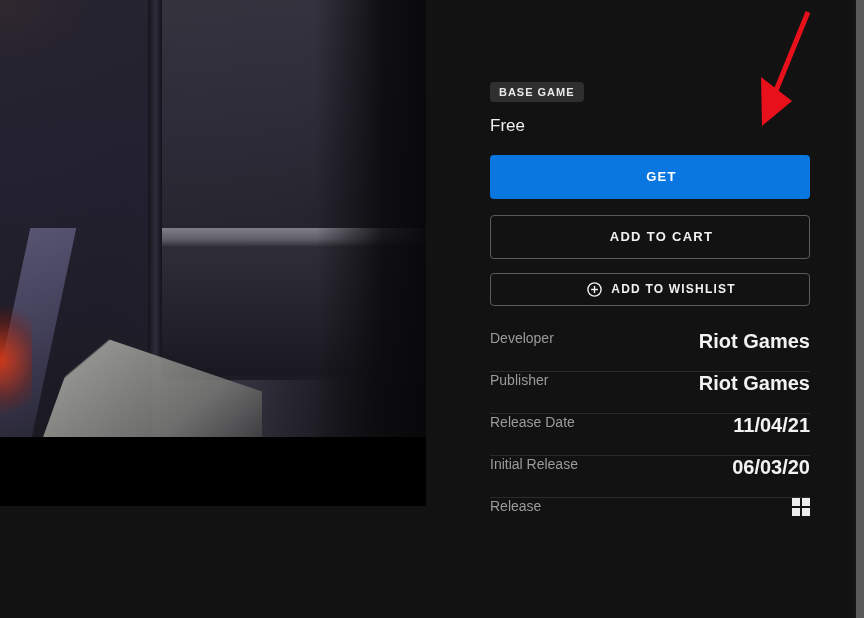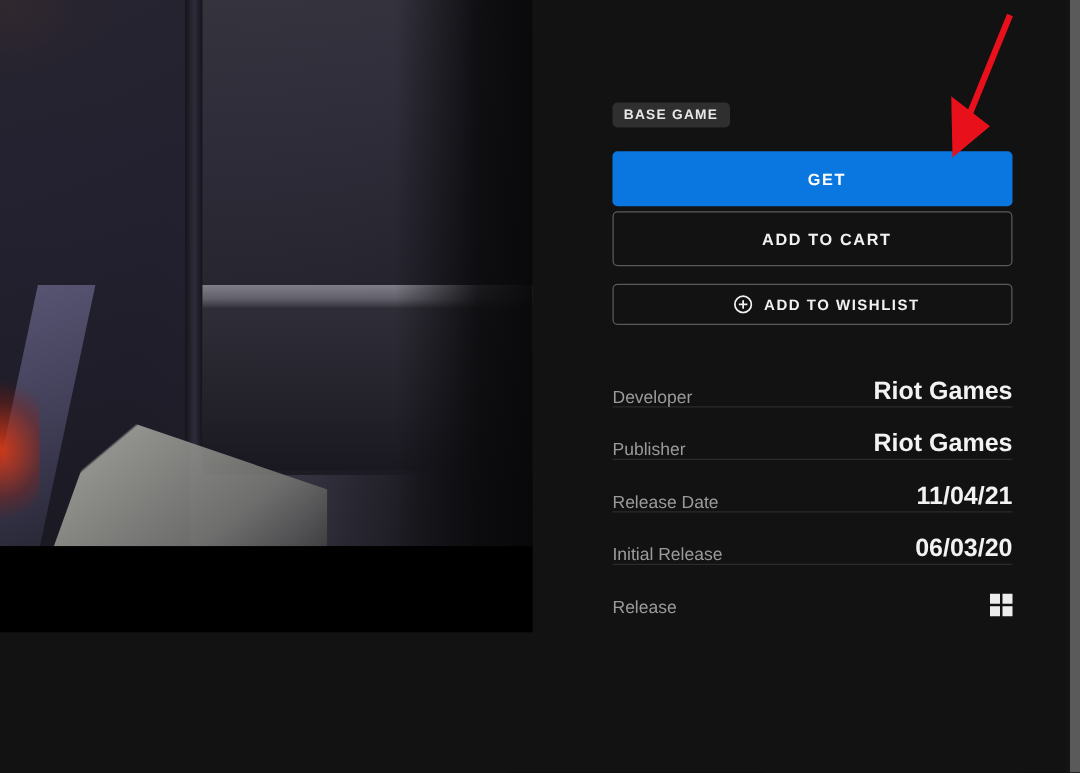--- a/index.html
+++ b/index.html
@@ -177,21 +177,21 @@
     user-select: none;
     padding-left: 23px;
   }
   .btn-get {
     margin-top: 19px;
     background: #0a77e0;
     color: #ffffff;
     border: none;
   }
   .btn-outline {
-    margin-top: 4px;
+    margin-top: 16px;
     background: transparent;
     color: #f1f1f1;
     border: 1px solid #5a5a5a;
   }
   .btn-wishlist {
     margin-top: 14px;
     height: 33px;
     font-size: 12px;
     letter-spacing: .10em;
   }
@@ -201,21 +201,21 @@
     align-items: center;
   }
 
   
   .details {
     margin-top: 24px;
     width: 320px;
   }
   .det-row {
     display: flex;
-    align-items: flex-end;
+    align-items: flex-start;
     justify-content: space-between;
     height: 41px;
     border-bottom: 1px solid #2b2b2b;
     gap: 28px;
   }
   .det-row:last-child { border-bottom: none; }
   .det-key {
     font-size: 14px;
     color: #9b9b9b;
   }
@@ -290,20 +290,21 @@
 
       
     </div>
   </div>
 
   <div class="info-col">
     <div class="info-inner">
 
       <div class="badge">BASE GAME</div>
 
+      <div class="price">Free</div>
 
       <div class="btn btn-get">GET</div>
 
       <div class="btn btn-outline">ADD TO CART</div>
 
       <div class="btn btn-outline btn-wishlist">
         <span class="wish-icon">
           <svg width="15" height="15" viewBox="0 0 15 15">
             <circle cx="7.5" cy="7.5" r="6.6" fill="none" stroke="#f1f1f1" stroke-width="1.4"></circle>
             <path d="M7.5 4.1 V10.9 M4.1 7.5 H10.9" stroke="#f1f1f1" stroke-width="1.4" stroke-linecap="butt"></path>

